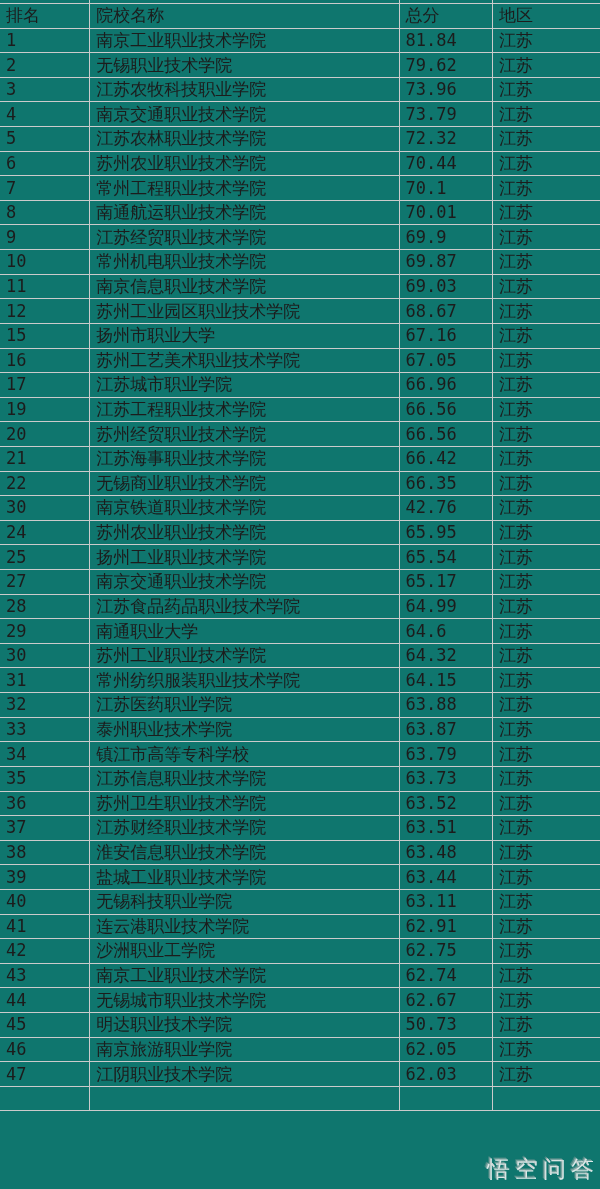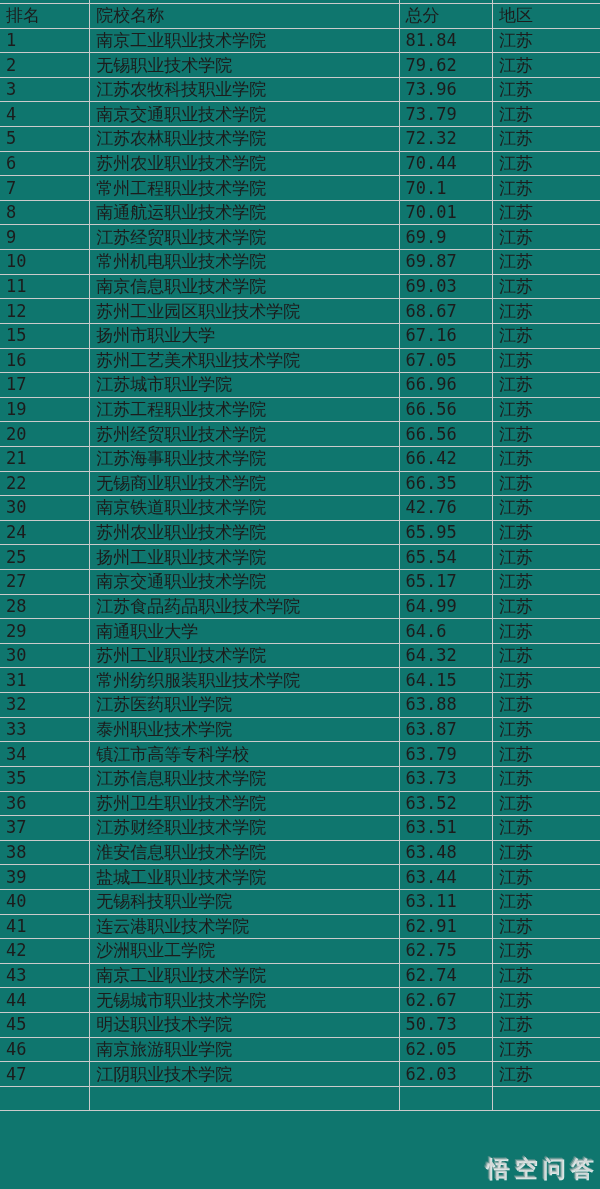--- a/index.html
+++ b/index.html
@@ -37,21 +37,21 @@
   .col-name   { width: 298px; padding-left: 10px; margin-top: 21px; }
   .col-score  { width: 90px; padding-left: 20px; font-family: "DejaVu Sans Mono", monospace; font-size: 16px; }
   .col-region { width: 104px; padding-left: 7px;  }
   th.col-rank, th.col-name, th.col-region { font-family: "DejaVu Sans", sans-serif; font-size: 17px; }
   th.col-score { font-family: "DejaVu Sans", sans-serif; font-size: 17px; }
   .watermark {
     position: absolute;
     top: 1153px;
     right: 2px;
     font-size: 23px;
-    font-weight: bold;
+    font-weight: normal;
     letter-spacing: 5px;
     color: rgba(200, 200, 200, 0.55);
     text-shadow: 1px 1px 0 rgba(255,255,255,0.85), -1px -1px 0 rgba(170,170,170,0.35);
     pointer-events: none;
   }
 </style>
 </head>
 <body>
 
 <div class="screen">

